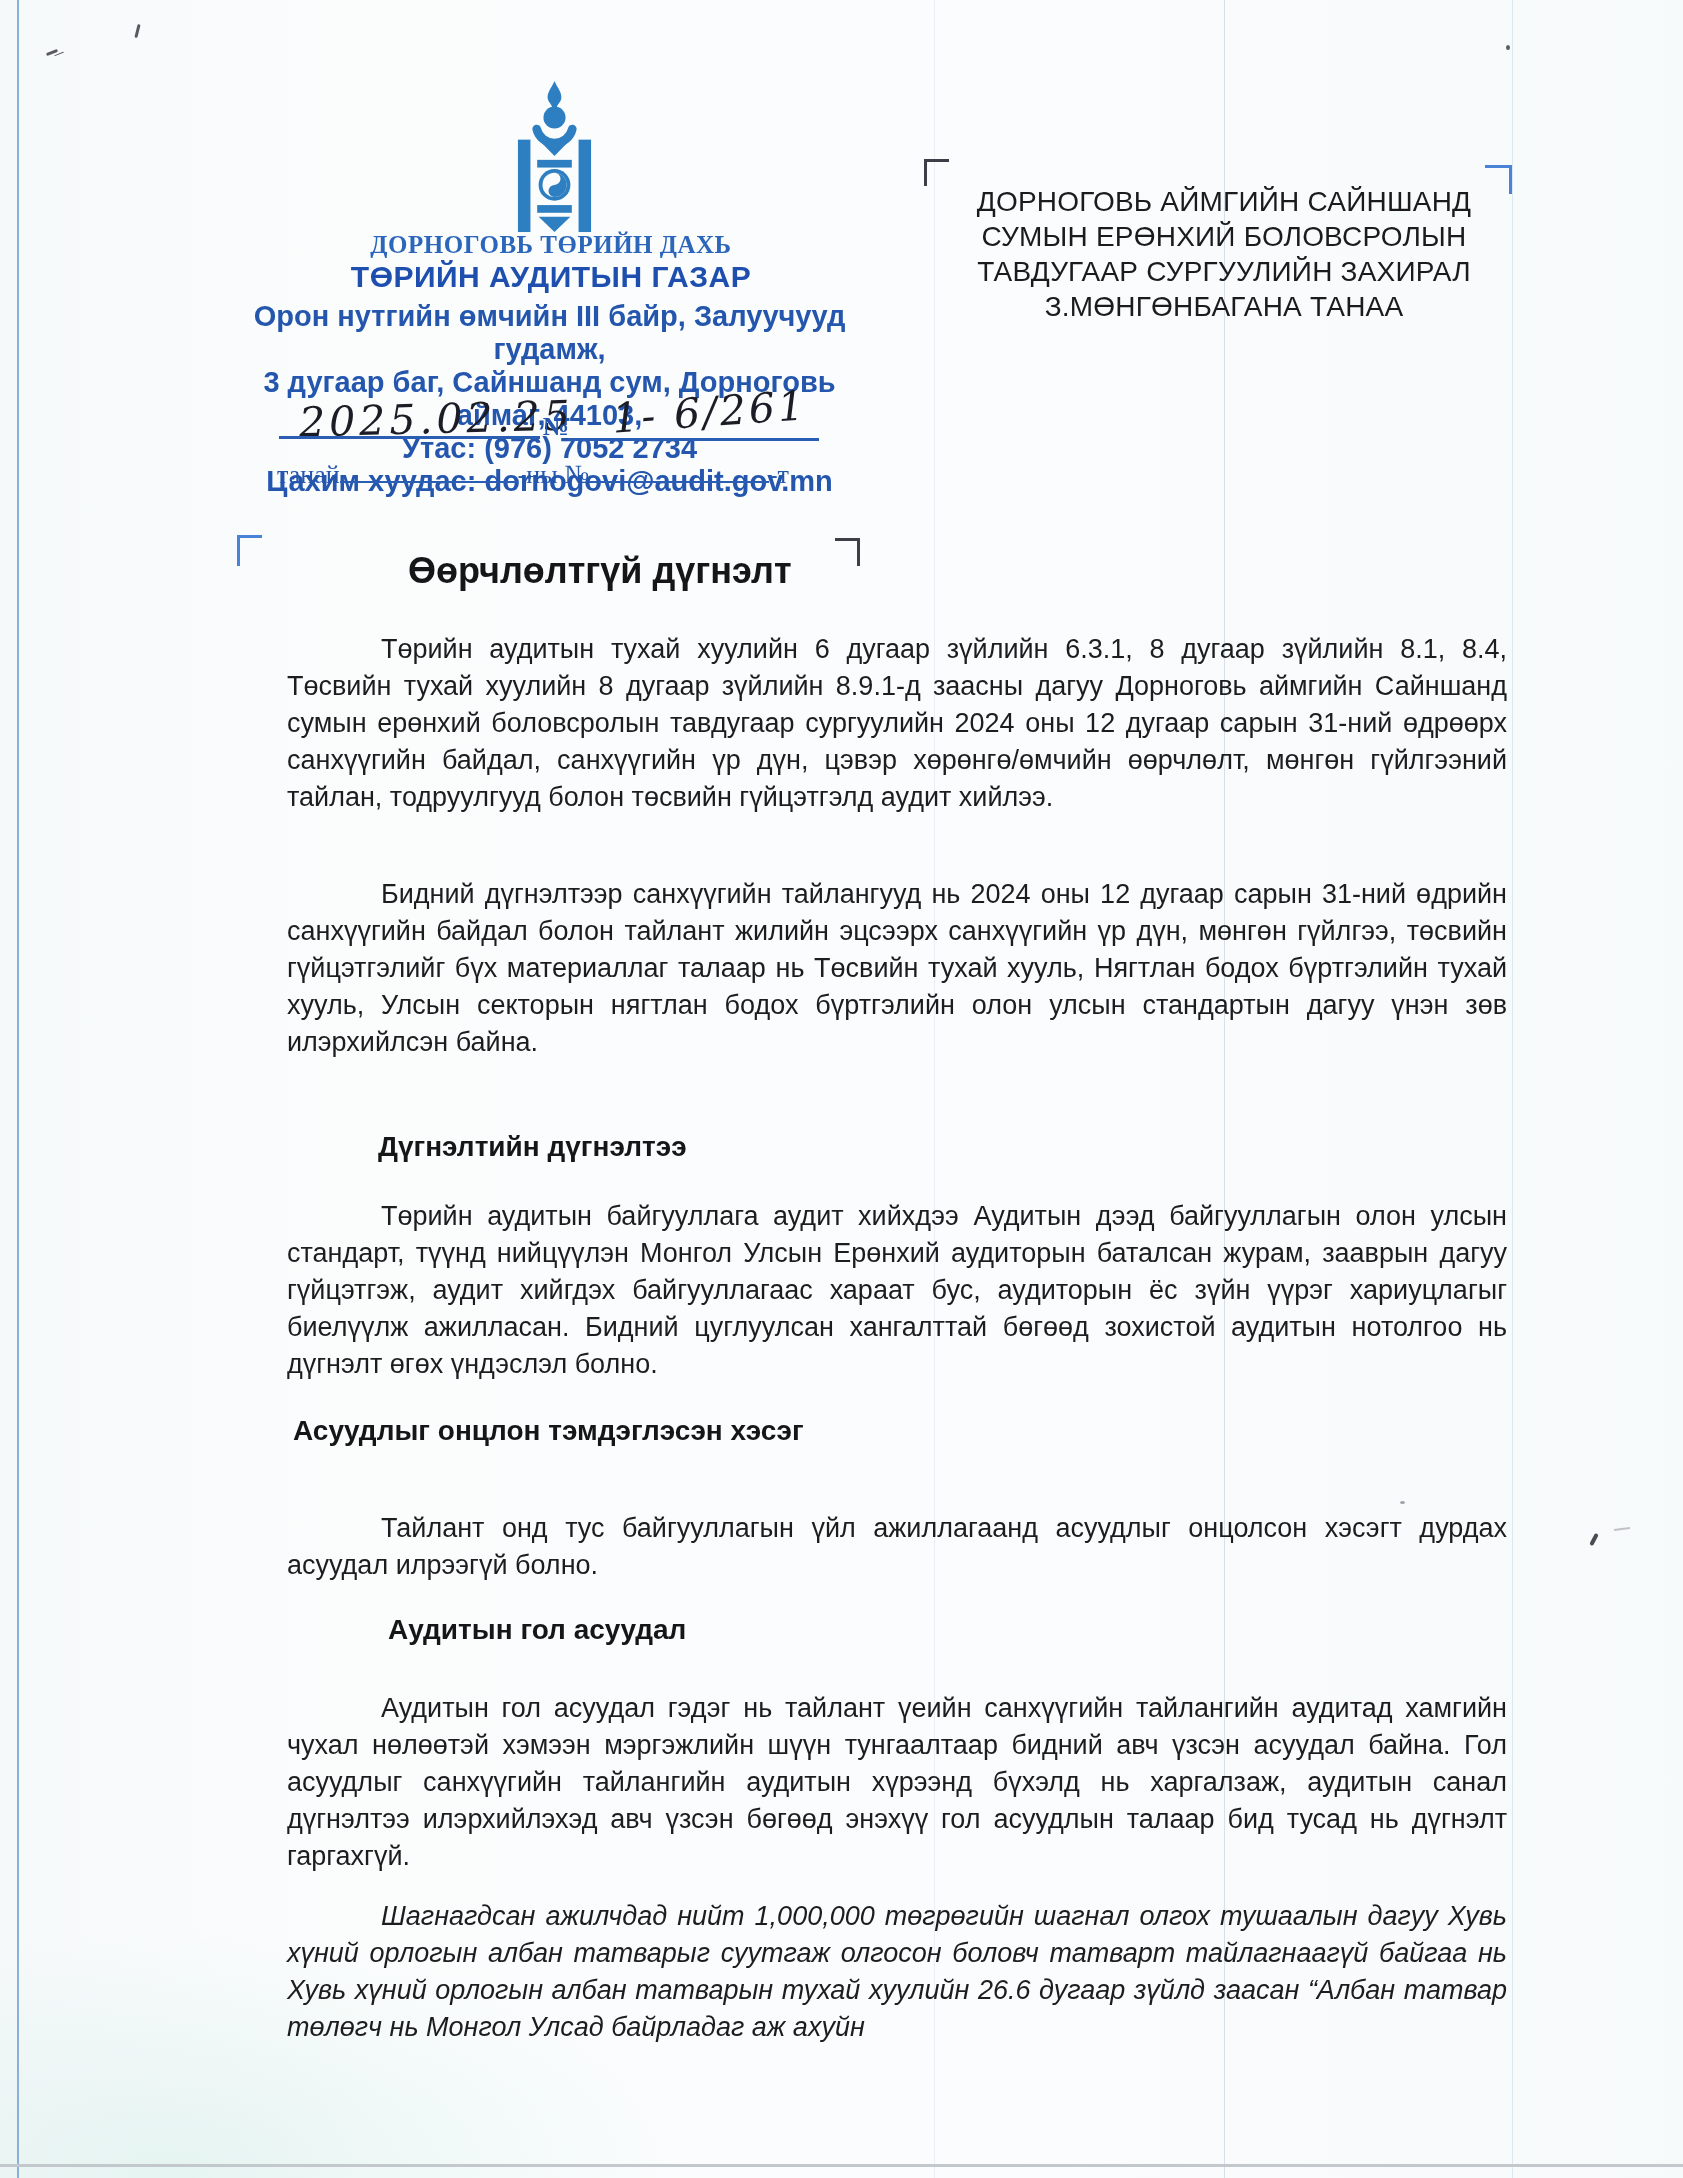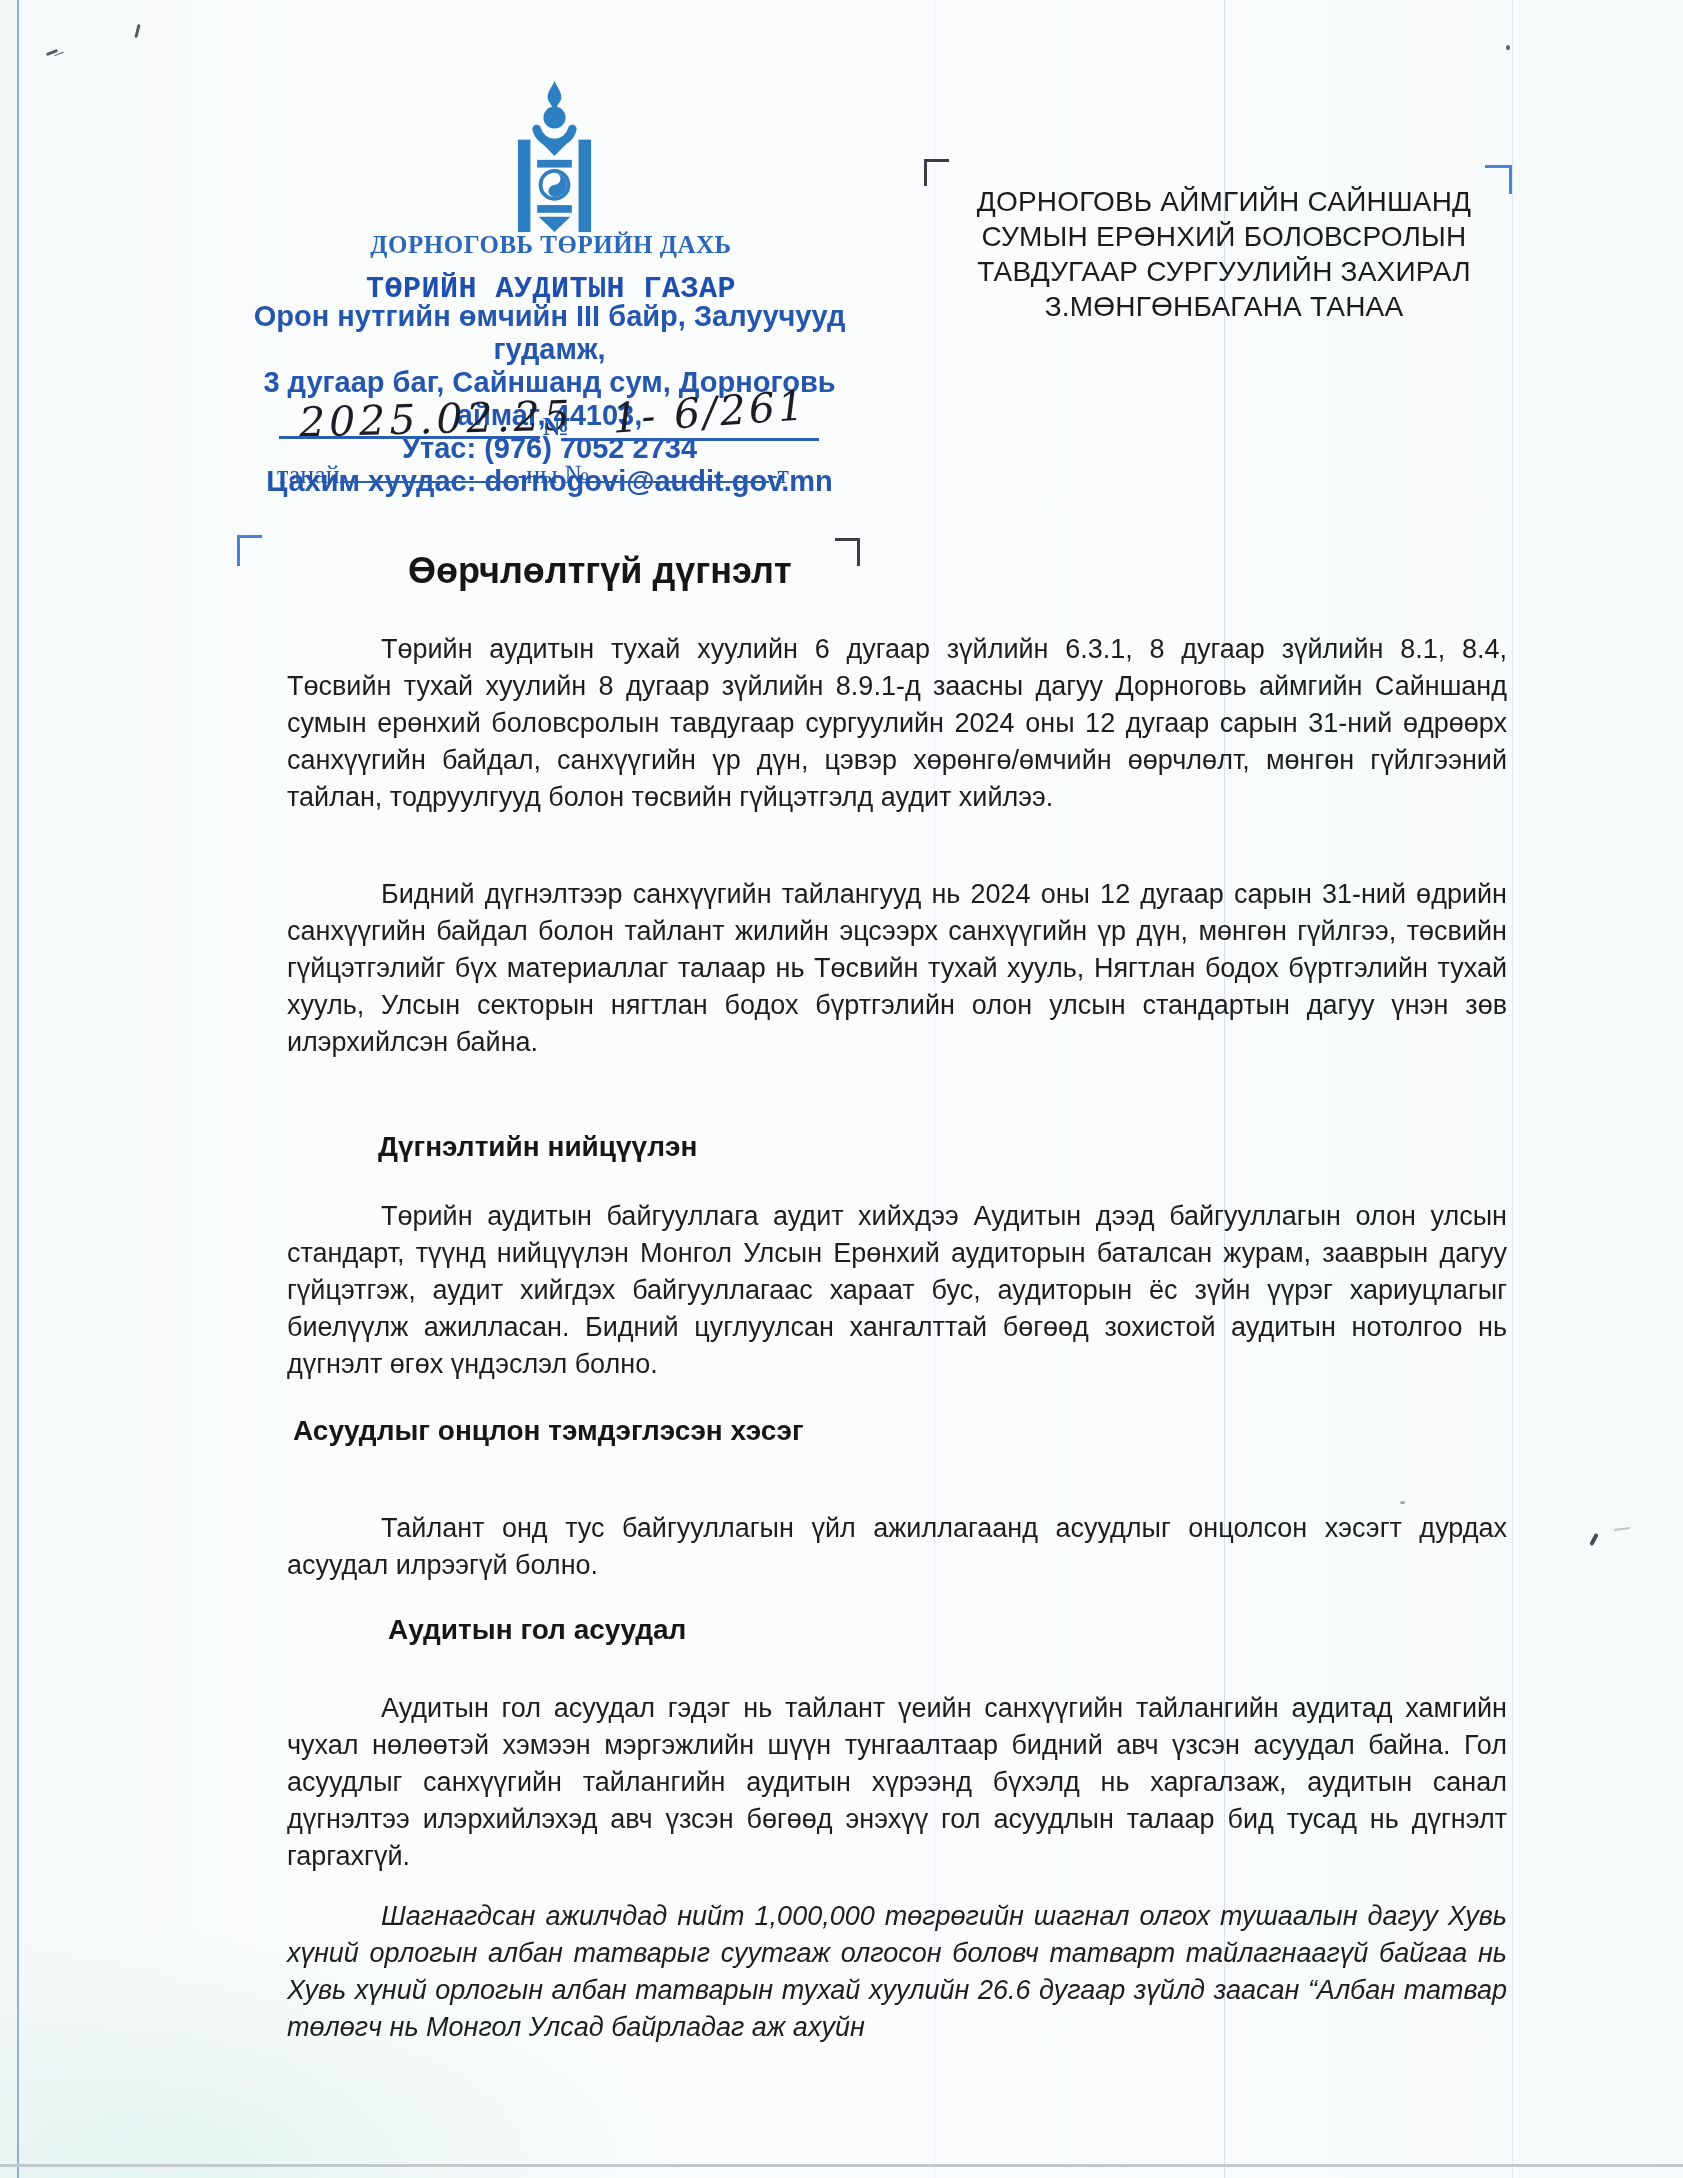--- a/index.html
+++ b/index.html
@@ -26,22 +26,22 @@
   .bottom-edge{position:absolute;left:0;top:2164px;width:1683px;height:3px;background:#c3c8cd;}
 
   
   .logo{position:absolute;left:511px;top:79px;width:87px;height:154px;}
   .org-line-1{
     position:absolute;left:248px;top:231px;width:606px;text-align:center;
     font-family:"Liberation Serif",serif;font-weight:bold;font-size:25px;
     color:#2b66ba;letter-spacing:0.5px;
   }
   .org-line-2{
-    position:absolute;left:248px;top:272px;width:606px;text-align:center;
-    font-family:Liberation Mono, monospace;font-weight:bold;font-size:30px;
+    position:absolute;left:248px;top:260px;width:606px;text-align:center;
+    font-family:Liberation Sans, sans-serif;font-weight:bold;font-size:30px;
     color:#1e4fae;letter-spacing:0.5px;
   }
   .addr{
     position:absolute;left:223px;top:300px;width:653px;text-align:center;
     font-family:Liberation Sans, sans-serif;font-weight:bold;font-size:29px;line-height:33px;
     color:#2456ae;
   }
   .hand{
     font-family:"DejaVu Serif",serif;font-style:italic;color:#1c1c26;
     position:absolute;white-space:nowrap;
@@ -180,21 +180,21 @@
   </div>
 
   <div class="corner c-bl-blue"></div>
   <div class="corner c-br-dark"></div>
 
   <div class="doc-title">Өөрчлөлтгүй дүгнэлт</div>
 
   <div class="para p1">Төрийн аудитын тухай хуулийн 6 дугаар зүйлийн 6.3.1, 8 дугаар зүйлийн 8.1, 8.4, Төсвийн тухай хуулийн 8 дугаар зүйлийн 8.9.1-д заасны дагуу Дорноговь аймгийн Сайншанд сумын ерөнхий боловсролын тавдугаар сургуулийн 2024 оны 12 дугаар сарын 31-ний өдрөөрх санхүүгийн байдал, санхүүгийн үр дүн, цэвэр хөрөнгө/өмчийн өөрчлөлт, мөнгөн гүйлгээний тайлан, тодруулгууд болон төсвийн гүйцэтгэлд аудит хийлээ.</div>
   <div class="para p2">Бидний дүгнэлтээр санхүүгийн тайлангууд нь 2024 оны 12 дугаар сарын 31-ний өдрийн санхүүгийн байдал болон тайлант жилийн эцсээрх санхүүгийн үр дүн, мөнгөн гүйлгээ, төсвийн гүйцэтгэлийг бүх материаллаг талаар нь Төсвийн тухай хууль, Нягтлан бодох бүртгэлийн тухай хууль, Улсын секторын нягтлан бодох бүртгэлийн олон улсын стандартын дагуу үнэн зөв илэрхийлсэн байна.</div>
 
-  <div class="heading h-basis">Дүгнэлтийн нийцүүлэн</div>
+  <div class="heading h-basis">Дүгнэлтийн дүгнэлтээ</div>
   <div class="para p3">Төрийн аудитын байгууллага аудит хийхдээ Аудитын дээд байгууллагын олон улсын стандарт, түүнд нийцүүлэн Монгол Улсын Ерөнхий аудиторын баталсан журам, зааврын дагуу гүйцэтгэж, аудит хийгдэх байгууллагаас хараат бус, аудиторын ёс зүйн үүрэг хариуцлагыг биелүүлж ажилласан. Бидний цуглуулсан хангалттай бөгөөд зохистой аудитын нотолгоо нь дүгнэлт өгөх үндэслэл болно.</div>
 
   <div class="heading h-emphasis">Асуудлыг онцлон тэмдэглэсэн хэсэг</div>
   <div class="para p4">Тайлант онд тус байгууллагын үйл ажиллагаанд асуудлыг онцолсон хэсэгт дурдах асуудал илрээгүй болно.</div>
 
   <div class="heading h-key">Аудитын гол асуудал</div>
   <div class="para p5">Аудитын гол асуудал гэдэг нь тайлант үеийн санхүүгийн тайлангийн аудитад хамгийн чухал нөлөөтэй хэмээн мэргэжлийн шүүн тунгаалтаар бидний авч үзсэн асуудал байна. Гол асуудлыг санхүүгийн тайлангийн аудитын хүрээнд бүхэлд нь харгалзаж, аудитын санал дүгнэлтээ илэрхийлэхэд авч үзсэн бөгөөд энэхүү гол асуудлын талаар бид тусад нь дүгнэлт гаргахгүй.</div>
 
   <div class="para p6">Шагнагдсан ажилчдад нийт 1,000,000 төгрөгийн шагнал олгох тушаалын дагуу Хувь хүний орлогын албан татварыг суутгаж олгосон боловч татварт тайлагнаагүй байгаа нь Хувь хүний орлогын албан татварын тухай хуулийн 26.6 дугаар зүйлд заасан “Албан татвар төлөгч нь Монгол Улсад байрладаг аж ахуйн</div>
 

